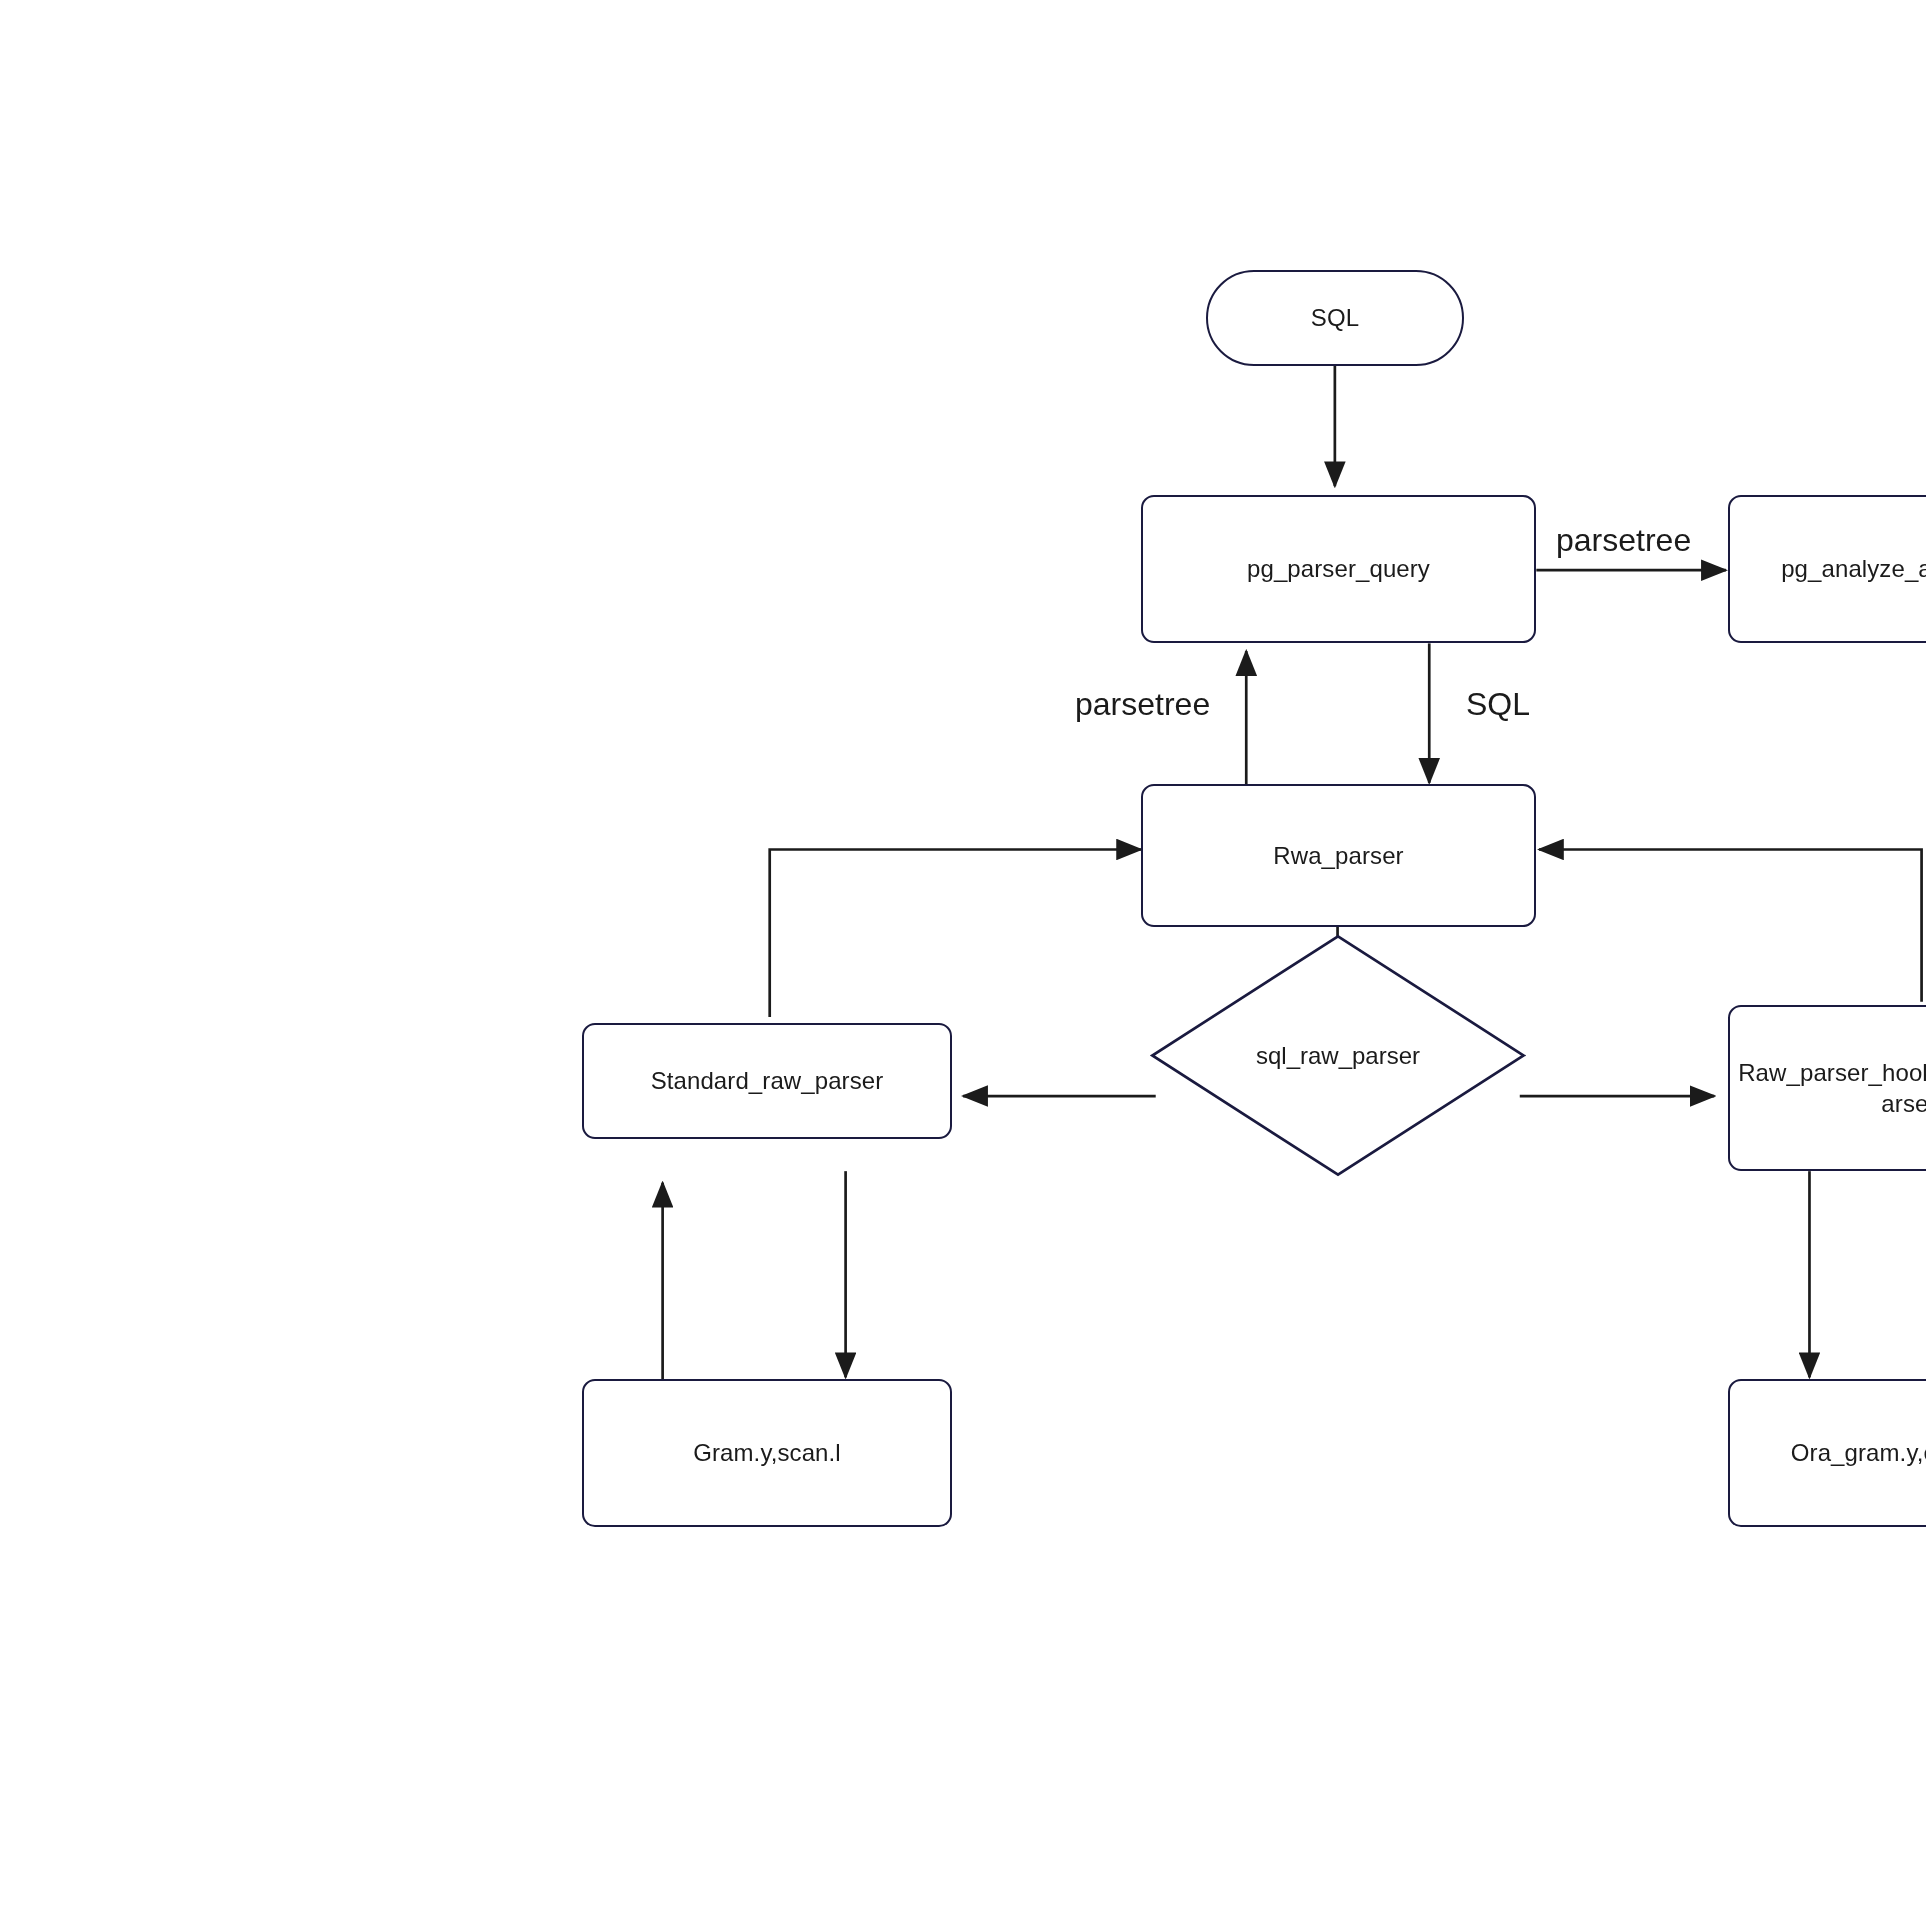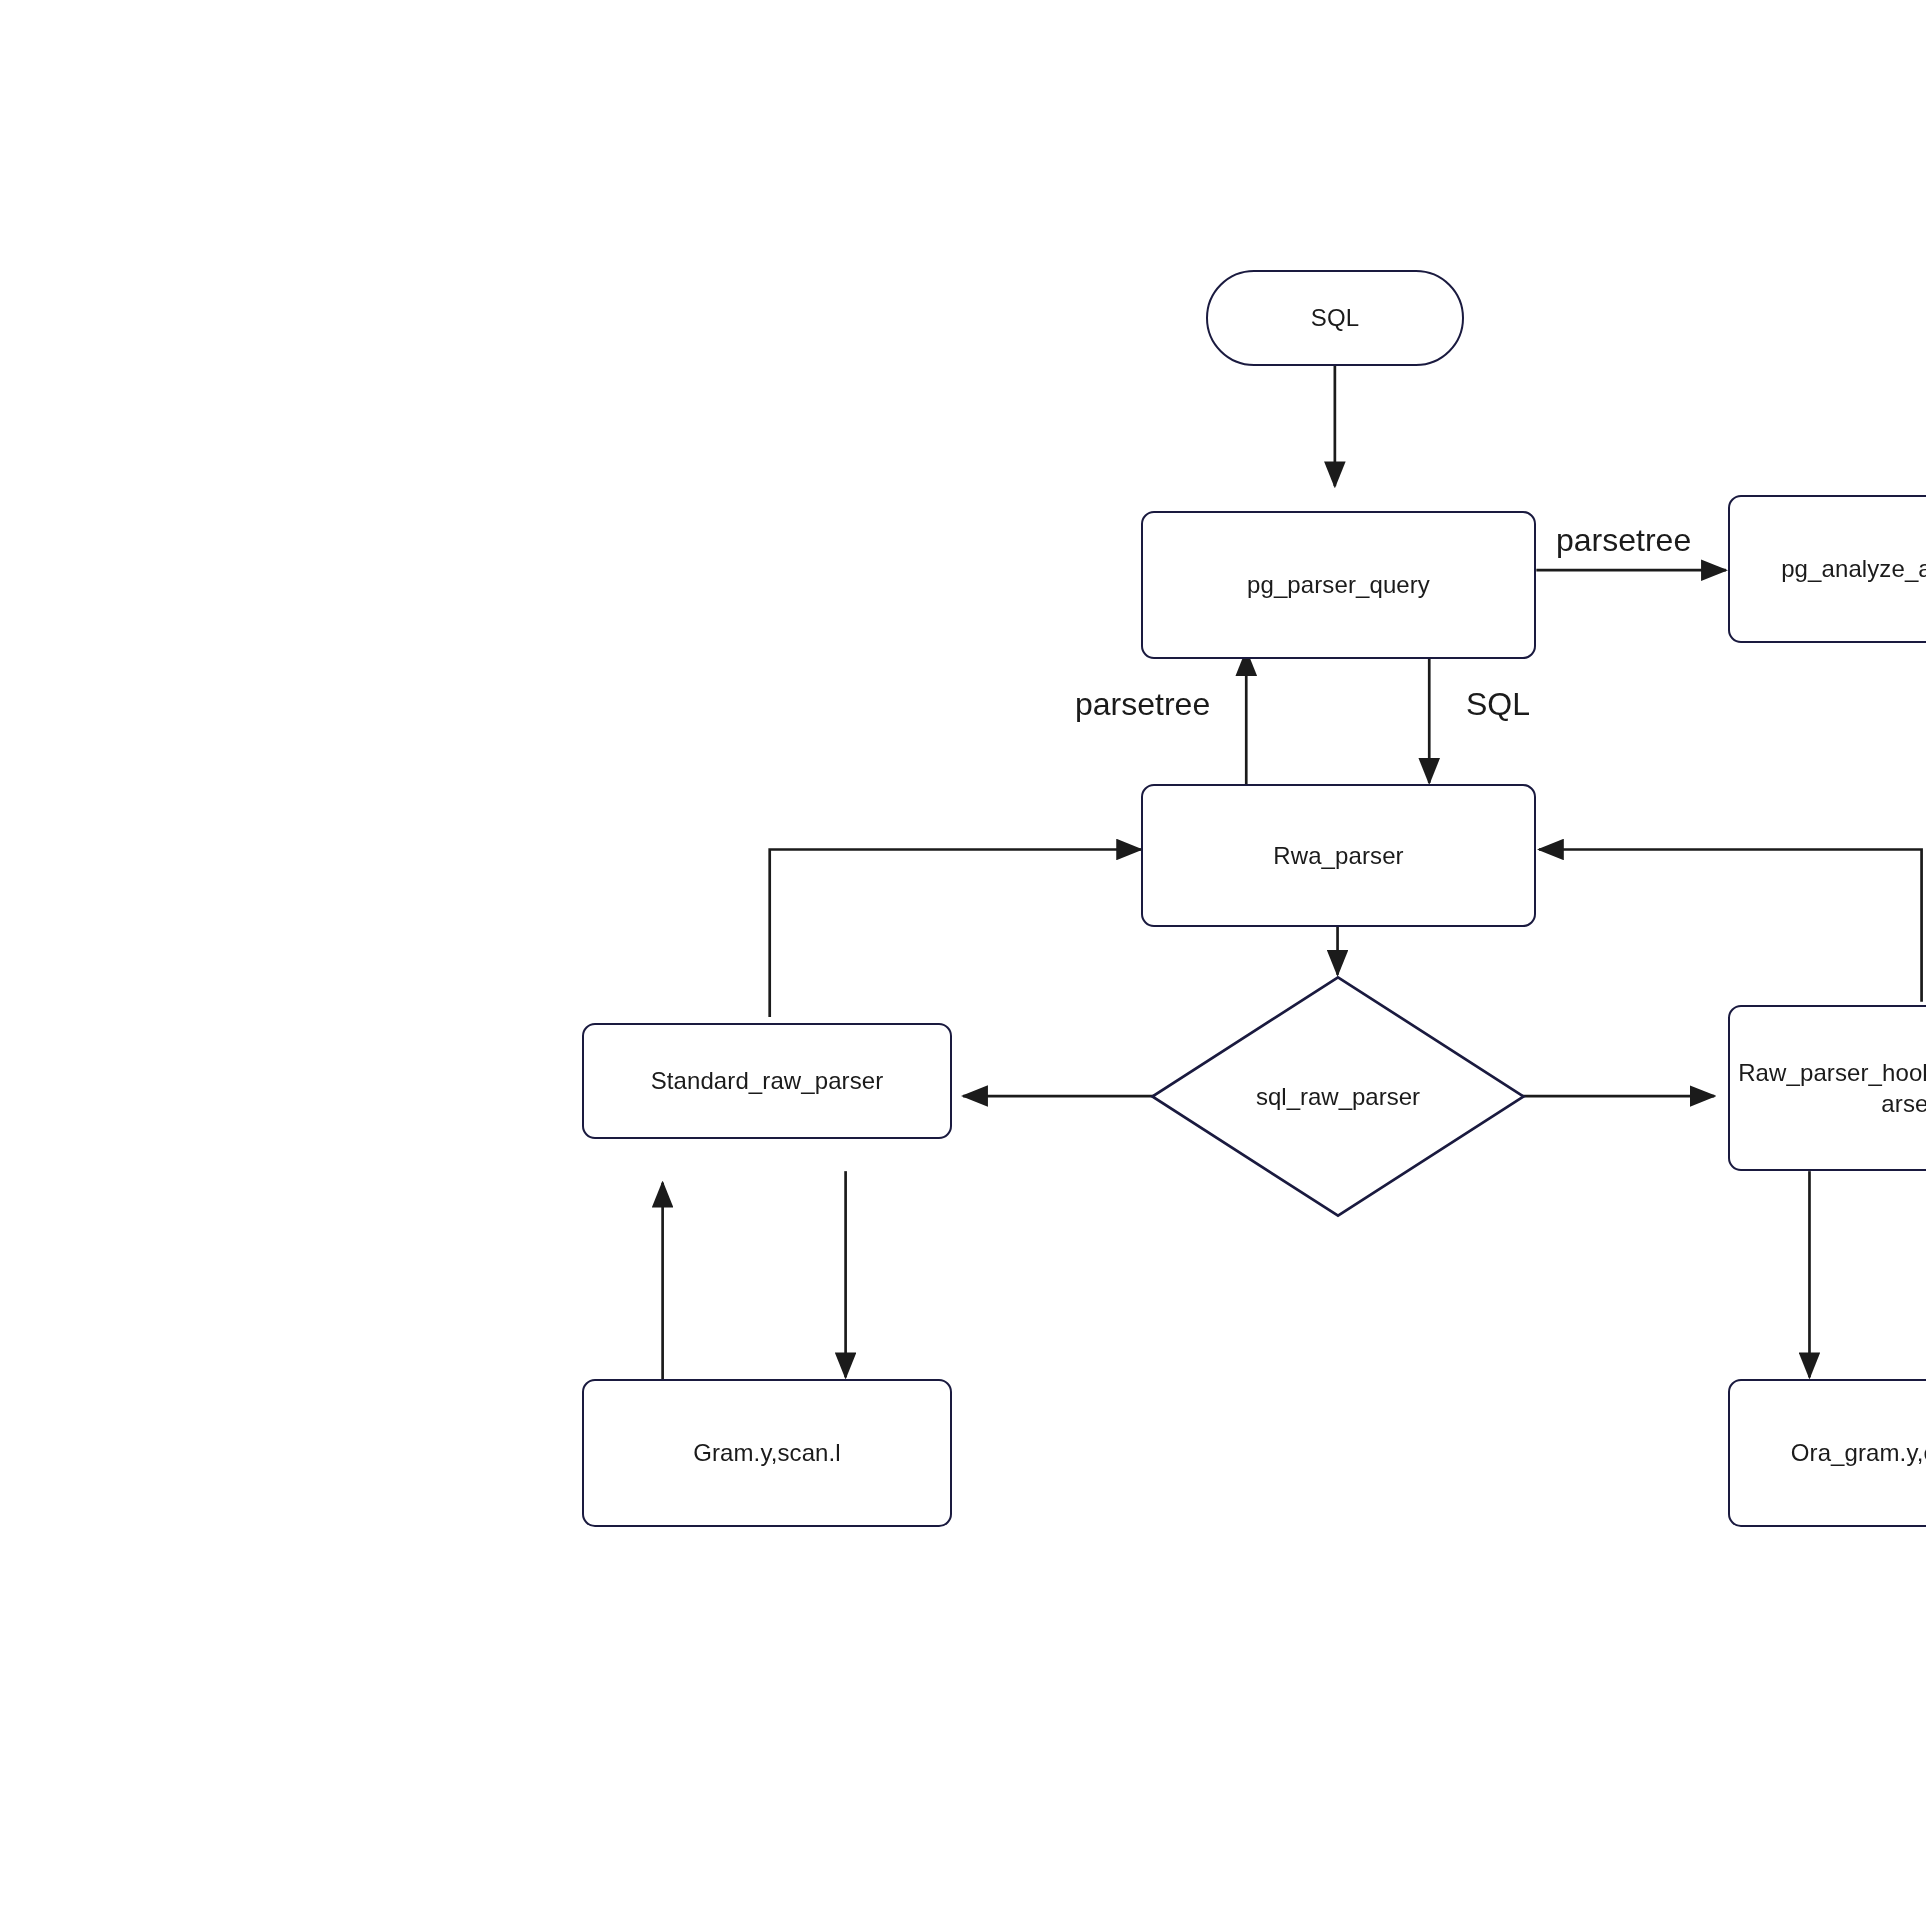--- a/index.html
+++ b/index.html
@@ -143,33 +143,33 @@
 
     <g>
       <path d="M5190,3580 L5190,3070" stroke="#1b1b1b" stroke-width="7" fill="none" marker-end="url(#arrowhead)"></path>
     </g>
   </svg>
 
   <div class="node stadium" style="left:1206px; top:270px; width:258px; height:96px;">
     <span class="node-label">SQL</span>
   </div>
 
-  <div class="node rect" style="left:1141px; top:495px; width:395px; height:148px;margin-top:16px;">
+  <div class="node rect" style="left:1141px; top:495px; width:395px; height:148px;">
     <span class="node-label">pg_parser_query</span>
   </div>
 
   <div class="node rect" style="left:1728px; top:495px; width:370px; height:148px;">
     <span class="node-label">pg_analyze_and_rewrite</span>
   </div>
 
   <div class="node rect" style="left:1141px; top:784px; width:395px; height:143px;">
     <span class="node-label">Rwa_parser</span>
   </div>
 
-  <div class="diamond-wrap" style="left:1150px; top:975px; width:376px; height:243px;">
+  <div class="diamond-wrap" style="left:1150px; top:934px; width:376px; height:243px;">
     <svg width="376" height="243" viewBox="0 0 975 630">
       <polygon points="487.5,6 969,315 487.5,624 6,315" fill="#ffffff" stroke="#1a1a3f" stroke-width="7"></polygon>
     </svg>
     <div class="diamond-label">sql_raw_parser</div>
   </div>
 
   <div class="node rect" style="left:582px; top:1023px; width:370px; height:116px;">
     <span class="node-label">Standard_raw_parser</span>
   </div>
 

